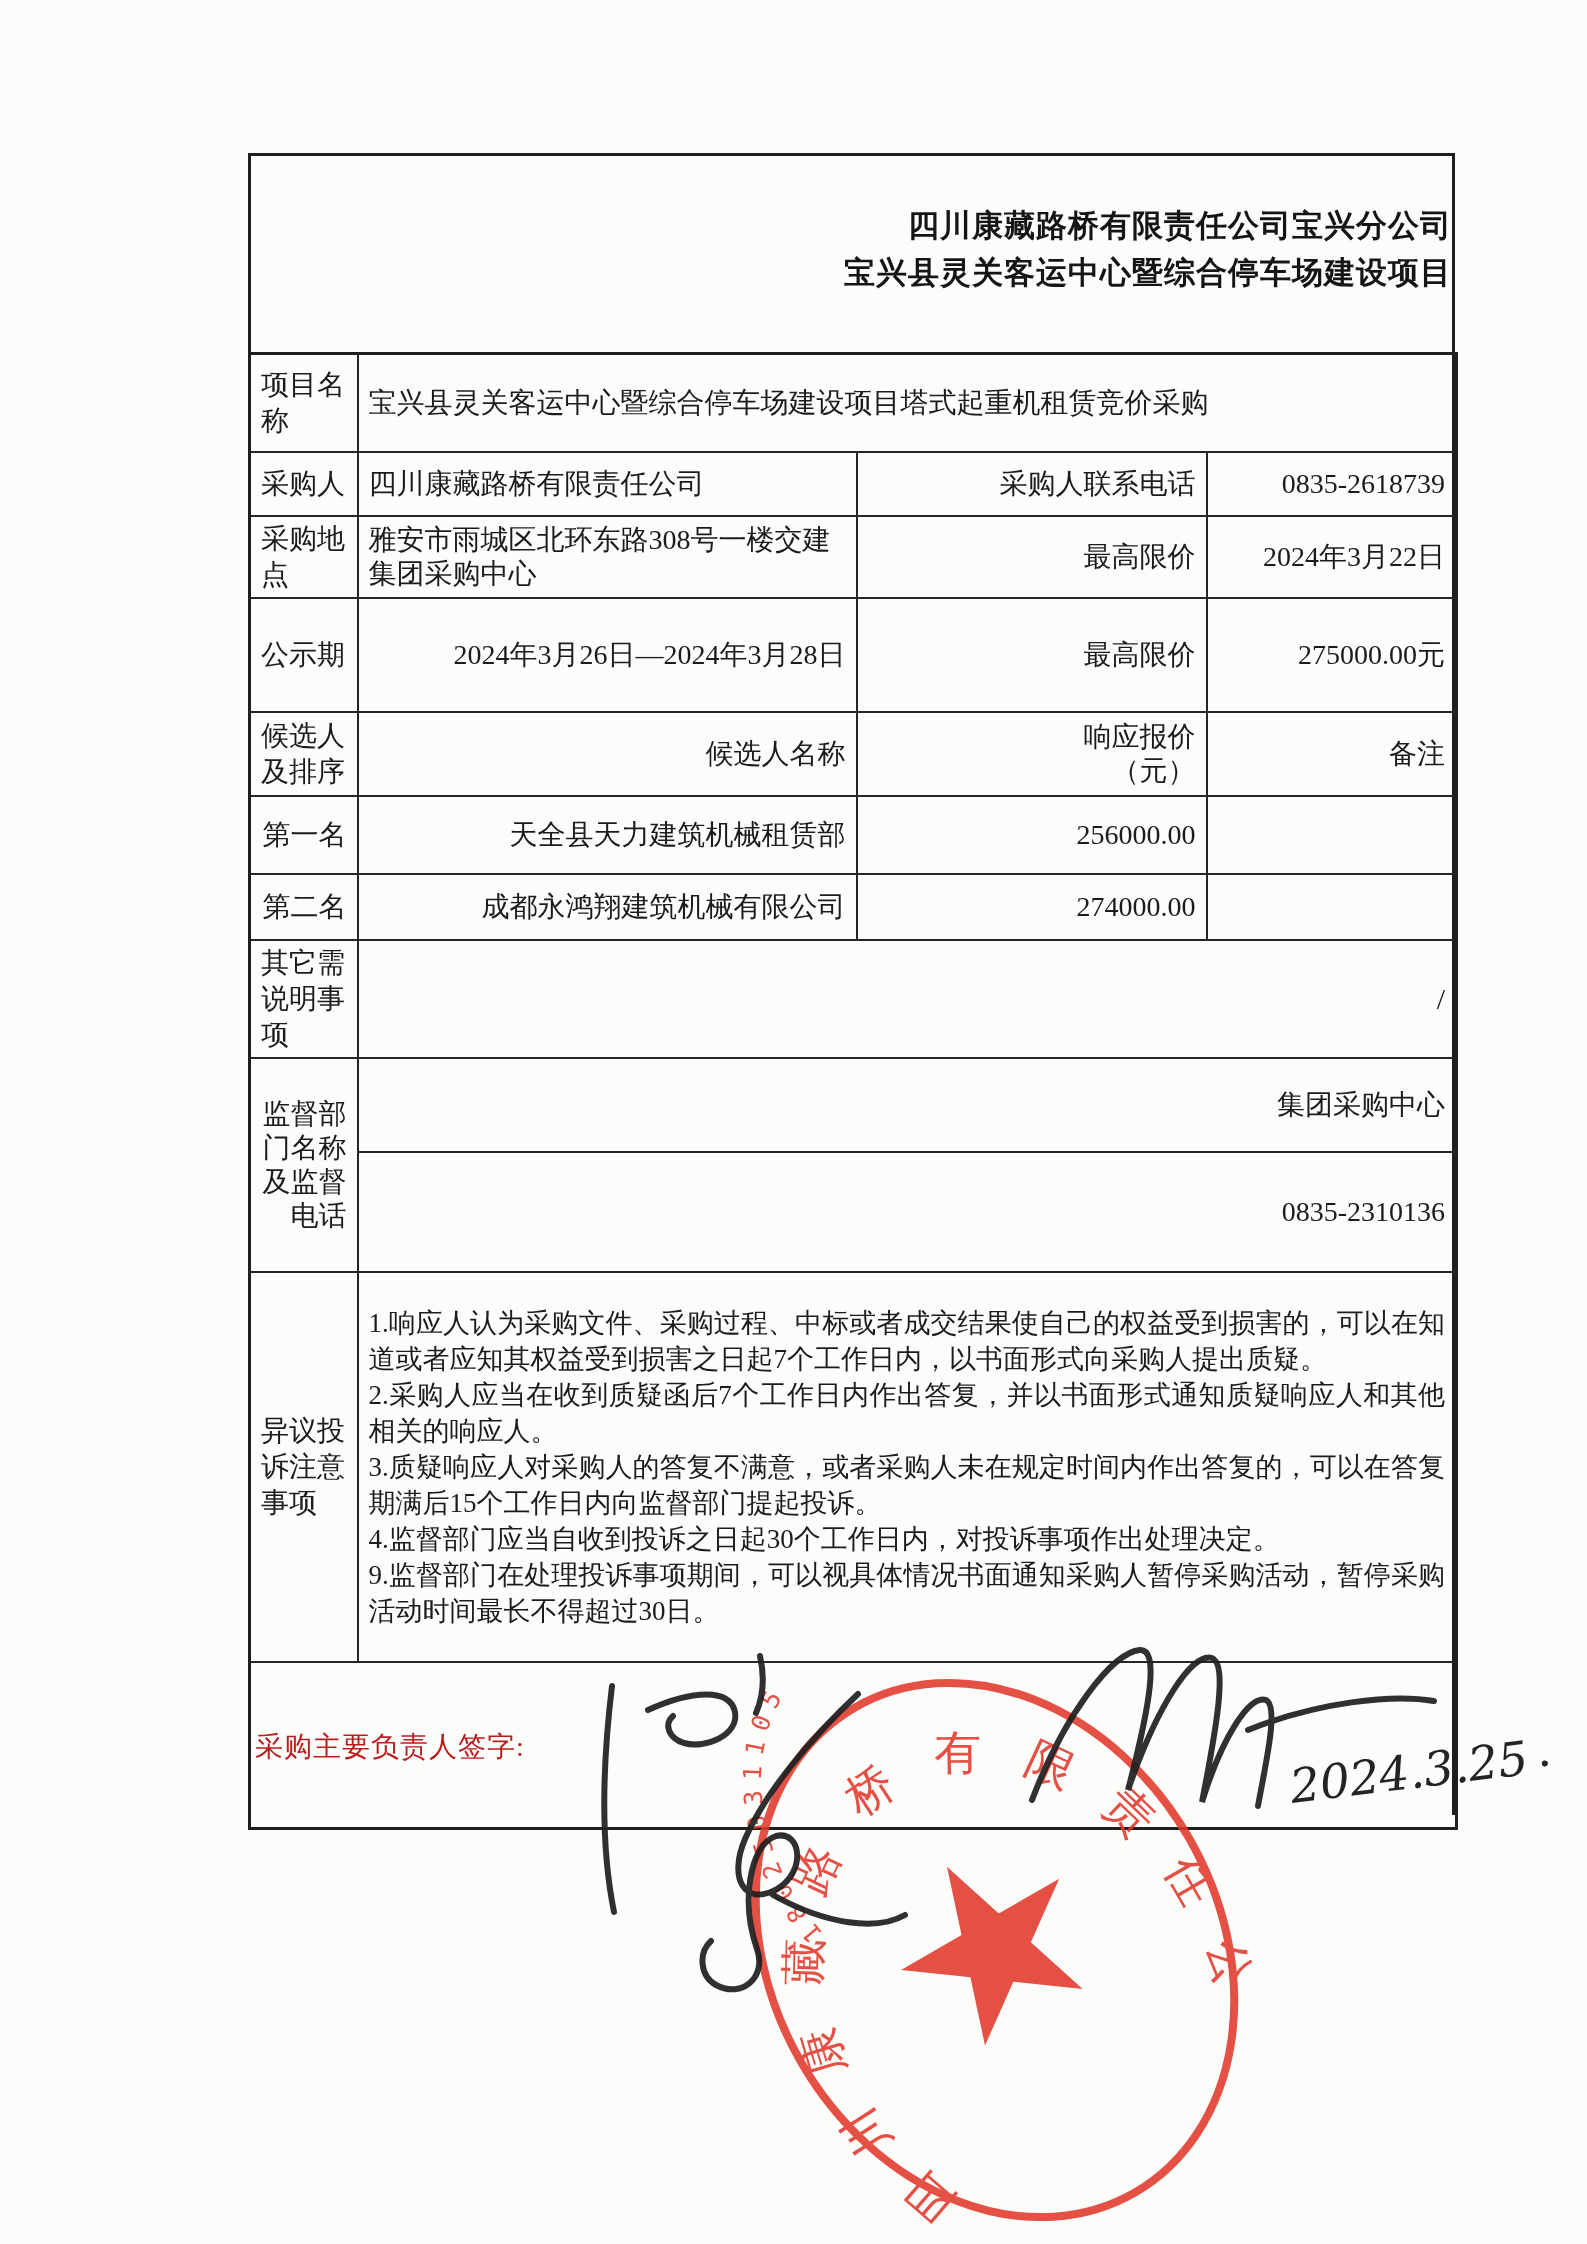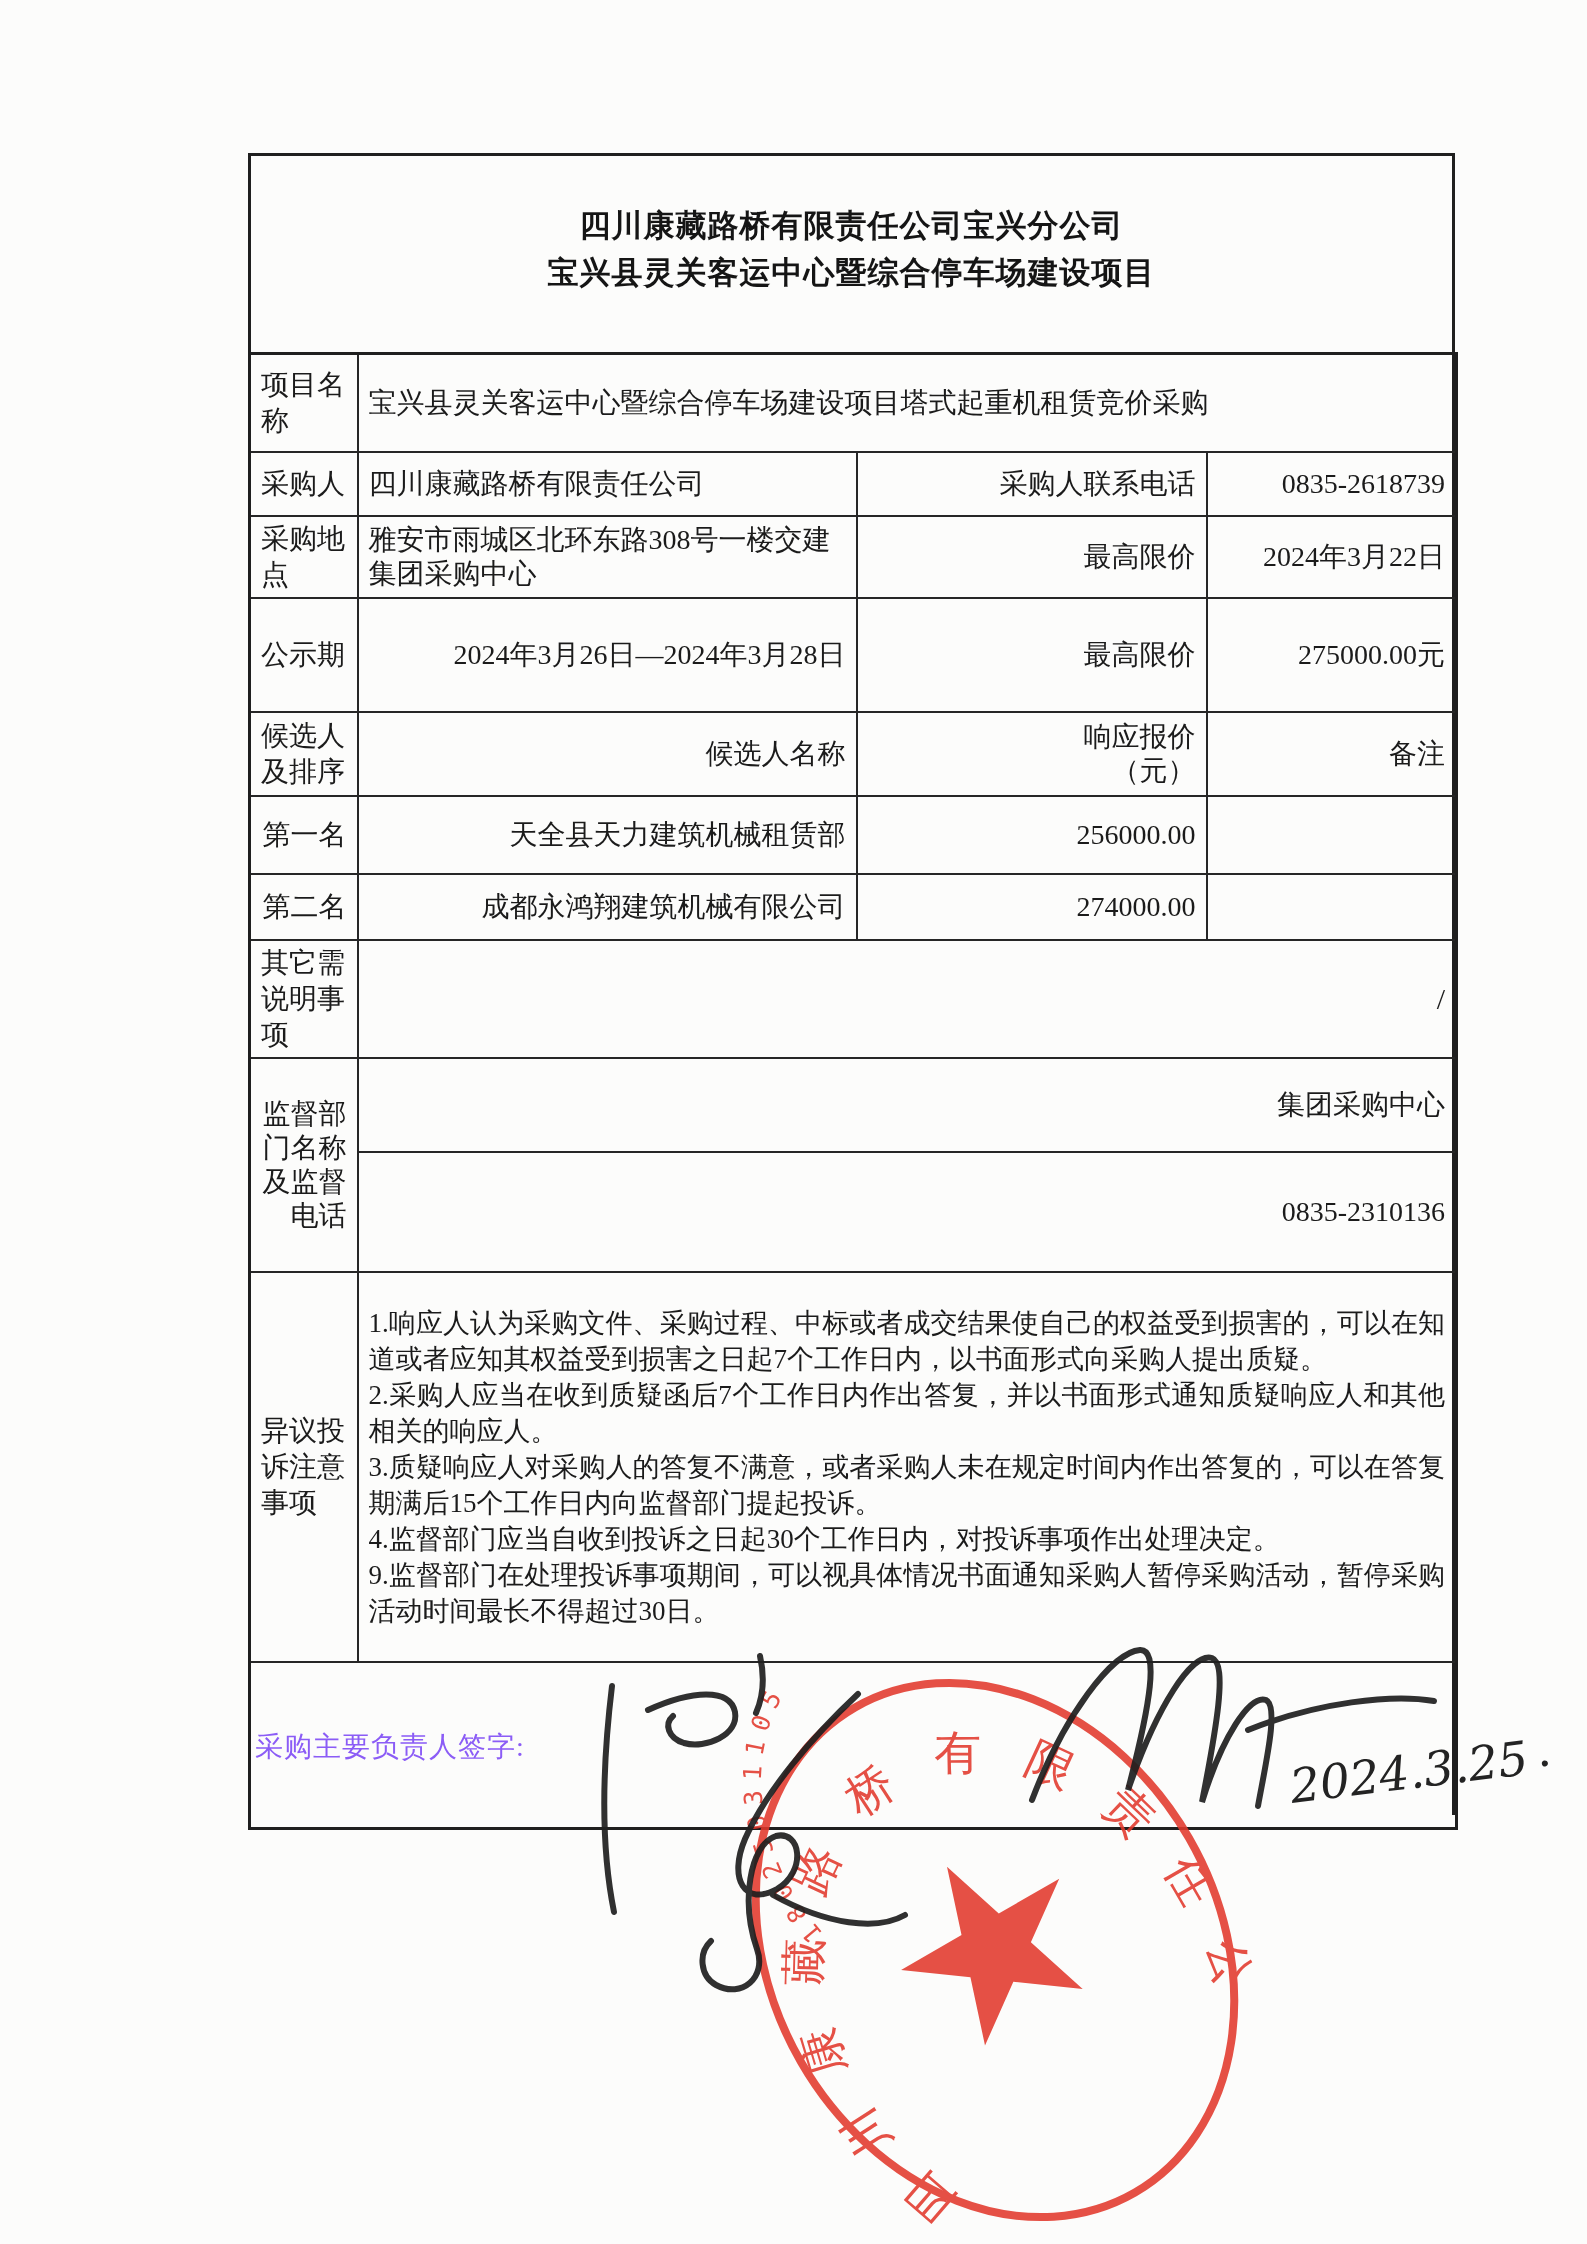--- a/index.html
+++ b/index.html
@@ -9,21 +9,21 @@
     font-family:"Liberation Serif","DejaVu Serif",serif;
     color:#1c1c1c;
     overflow:hidden;
   }
   .doc-frame{
     position:absolute;left:248px;top:153px;width:1207px;height:1662px;
     box-sizing:border-box;
   }
   .title-block{
     height:199px;box-sizing:border-box;padding-top:46px;
-    text-align:center;
+    text-align:right;
     font-family:"Liberation Sans","DejaVu Sans",sans-serif;
     font-weight:bold;font-size:31px;line-height:47px;letter-spacing:1px;
     color:#151515;
   }
   table.sheet{
     width:1207px;border-collapse:collapse;table-layout:fixed;
     border:3px solid #1f1f1f;
     font-size:28px;color:#1b1b1b;
   }
   table.sheet td{
@@ -38,21 +38,21 @@
   .col-content{width:499px;}
   .col-mid{width:350px;}
   .col-val{width:250px;}
   td.lbl{padding:4px 4px 4px 8px;line-height:34px;}
   td.ctr{text-align:right;}
   td.left{text-align:left;}
   td.obj-text{vertical-align:middle;padding:14px 16px 14px 14px;font-size:27px;line-height:39px;text-align:justify;}
   td.obj-text p{margin:0;}
   td.sig-row{border:none;border-top:2px solid #262626;vertical-align:middle;padding:0;}
   .sig-label{
-    position:absolute;left:255px;top:1728px;font-size:28px;color:#8b5cf6;
+    position:absolute;left:255px;top:1728px;font-size:28px;color:#b91c1c;
     letter-spacing:1px;
   }
   .overlay{position:absolute;left:0;top:0;width:1587px;height:2244px;pointer-events:none;}
   .slash{font-size:30px;}
 </style>
 </head>
 <body>
 
 <div class="doc-frame" style="border:3px solid #1f1f1f;border-bottom:none;">
   <div class="title-block">

